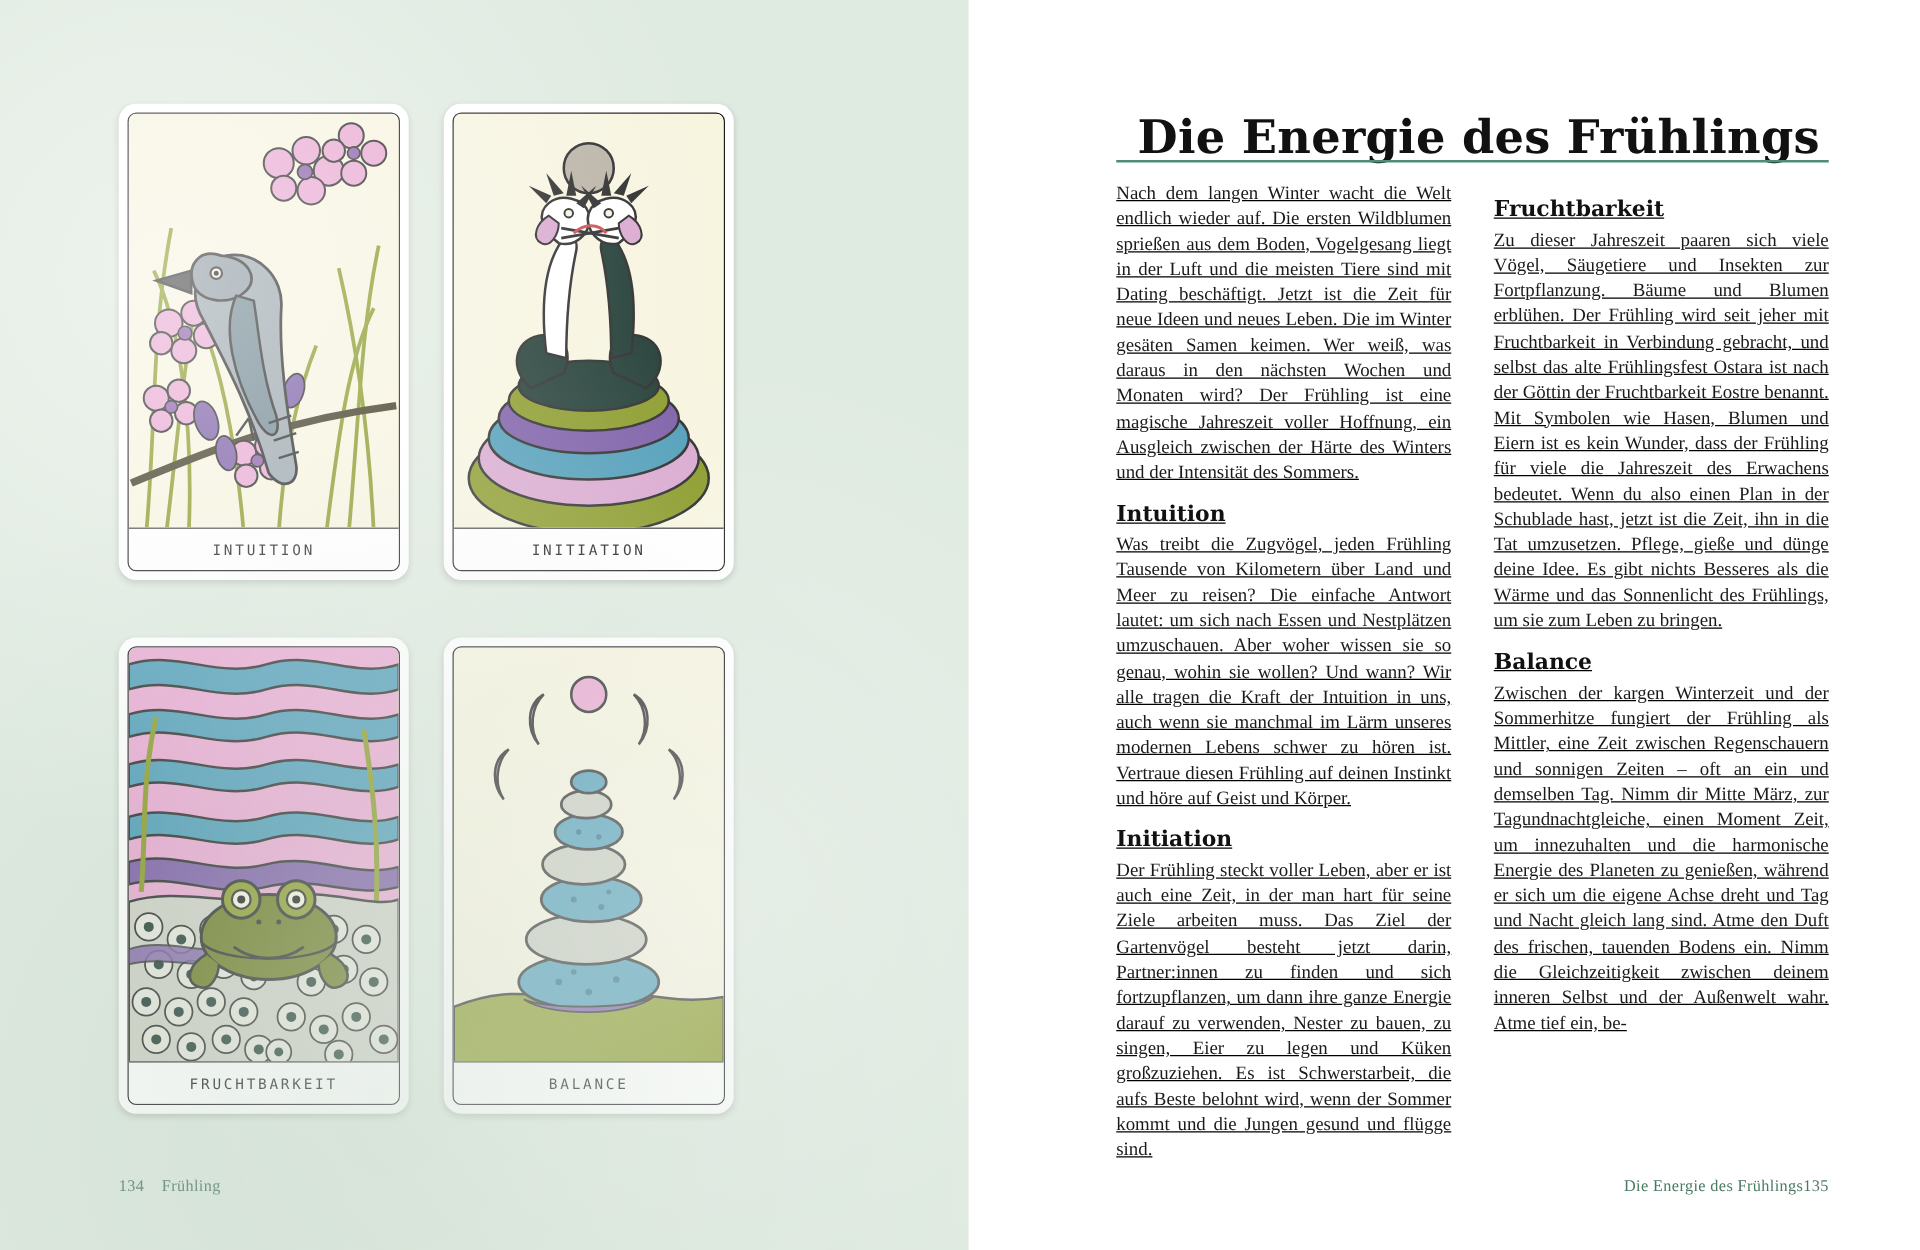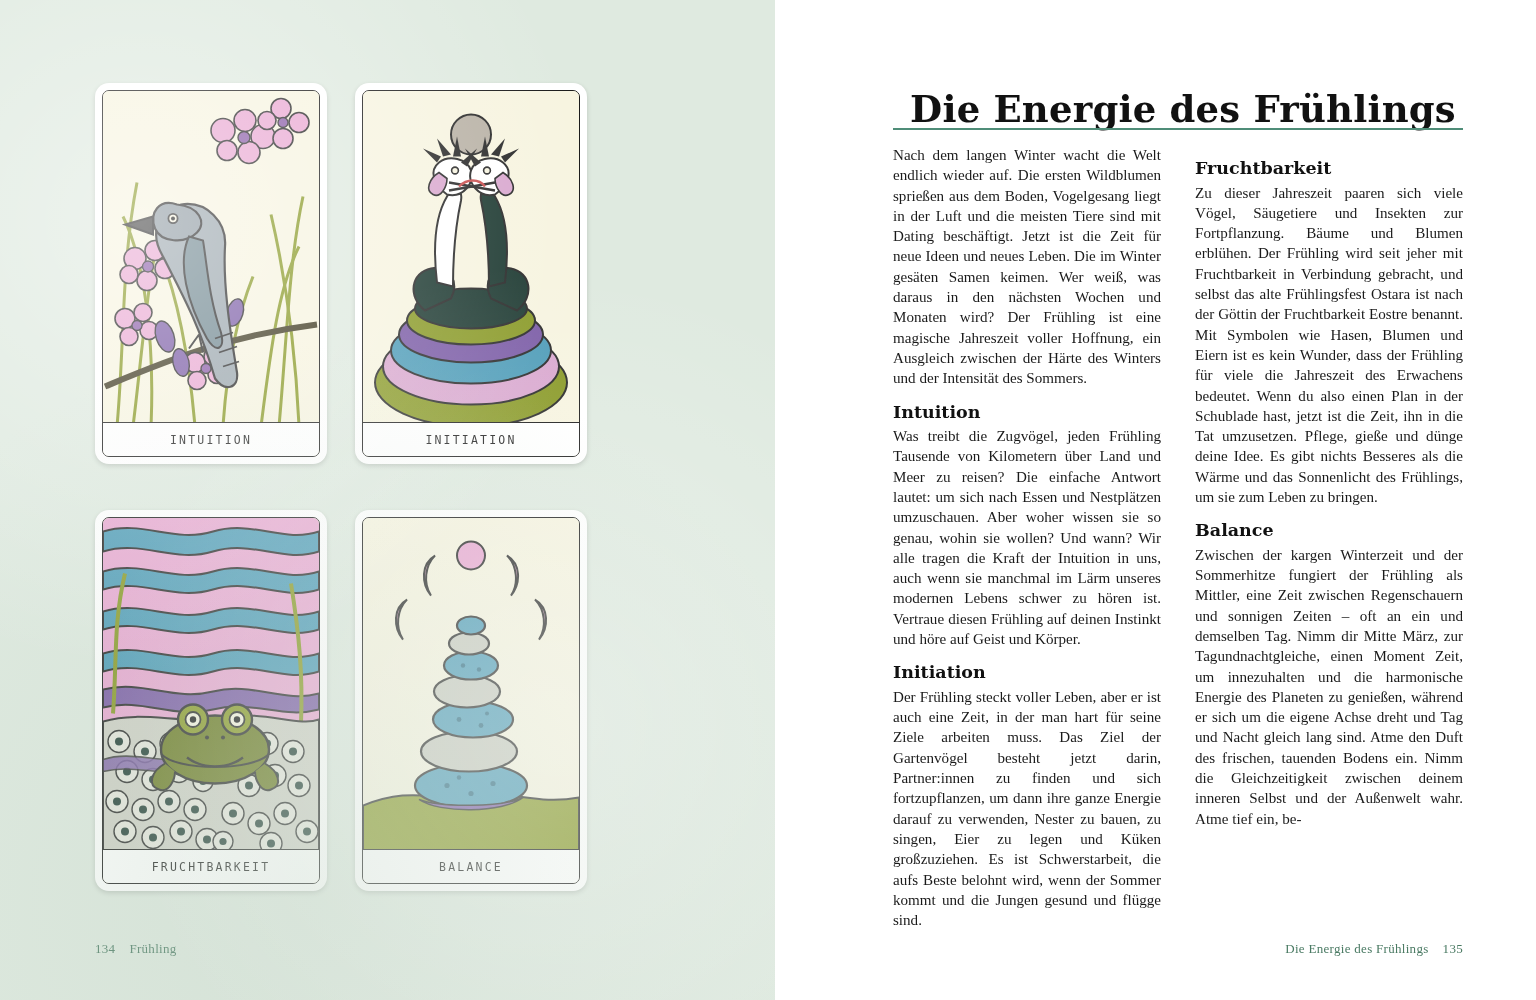--- a/index.html
+++ b/index.html
@@ -108,20 +108,21 @@
     left: 118px; top: 128px;
     width: 570px; height: 2px;
     background: #4f8d78;
   }
   .columns {
     position: absolute;
     left: 118px; top: 145px;
     width: 570px; height: 760px;
     display: flex;
     gap: 34px;
+    text-decoration: underline;
   }
   .col {
     width: 268px;
     font-family: "Liberation Serif", serif;
     font-size: 15.1px;
     line-height: 1.345;
     color: #1a1a1a;
     text-align: justify;
     hyphens: manual;
   }
@@ -136,21 +137,21 @@
   }
   .folio-right {
     position: absolute;
     right: 73px; bottom: 43px;
     font-family: "Liberation Serif", serif;
     font-size: 13px;
     color: #4a7a63;
     letter-spacing: .3px;
     white-space: nowrap;
   }
-  .folio-right .num { margin-left: 14px; }
+  .folio-right .num { }
 
   svg { display: block; }
 </style>
 </head>
 <body>
 
 <div class="spread">
 
   <div class="page-left">
 

